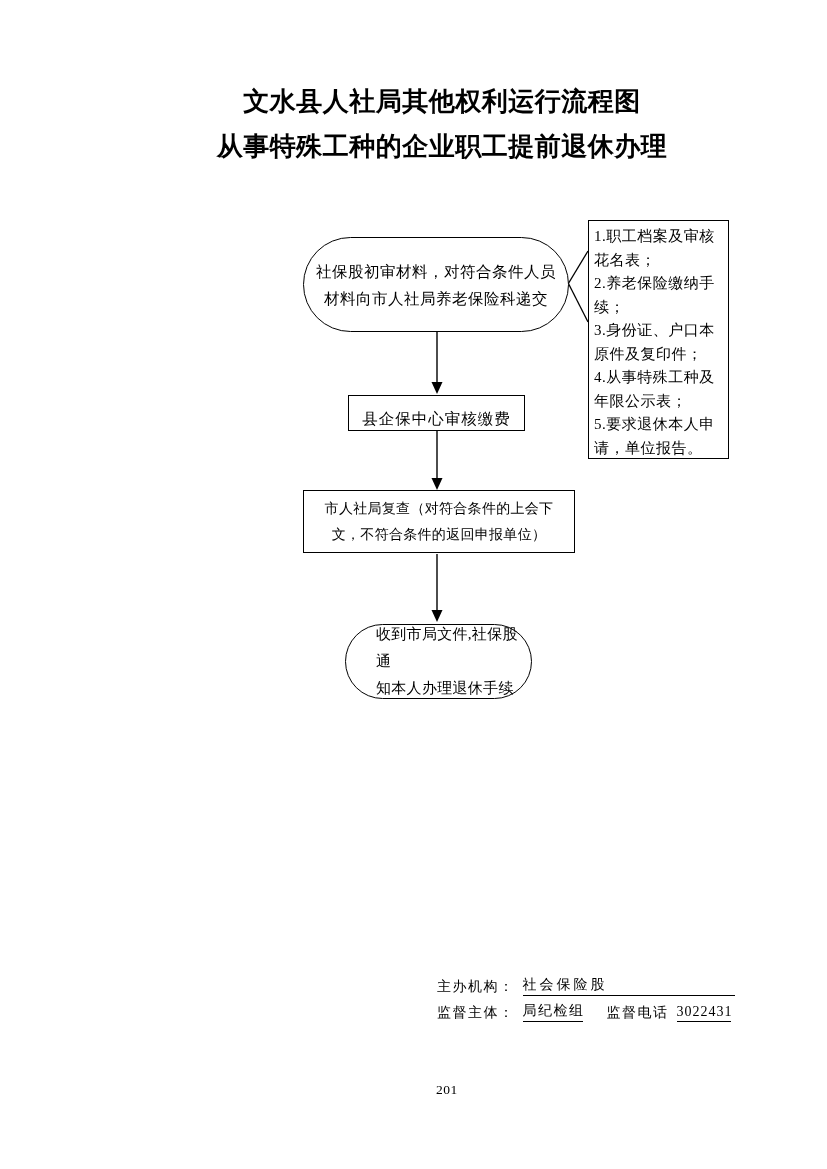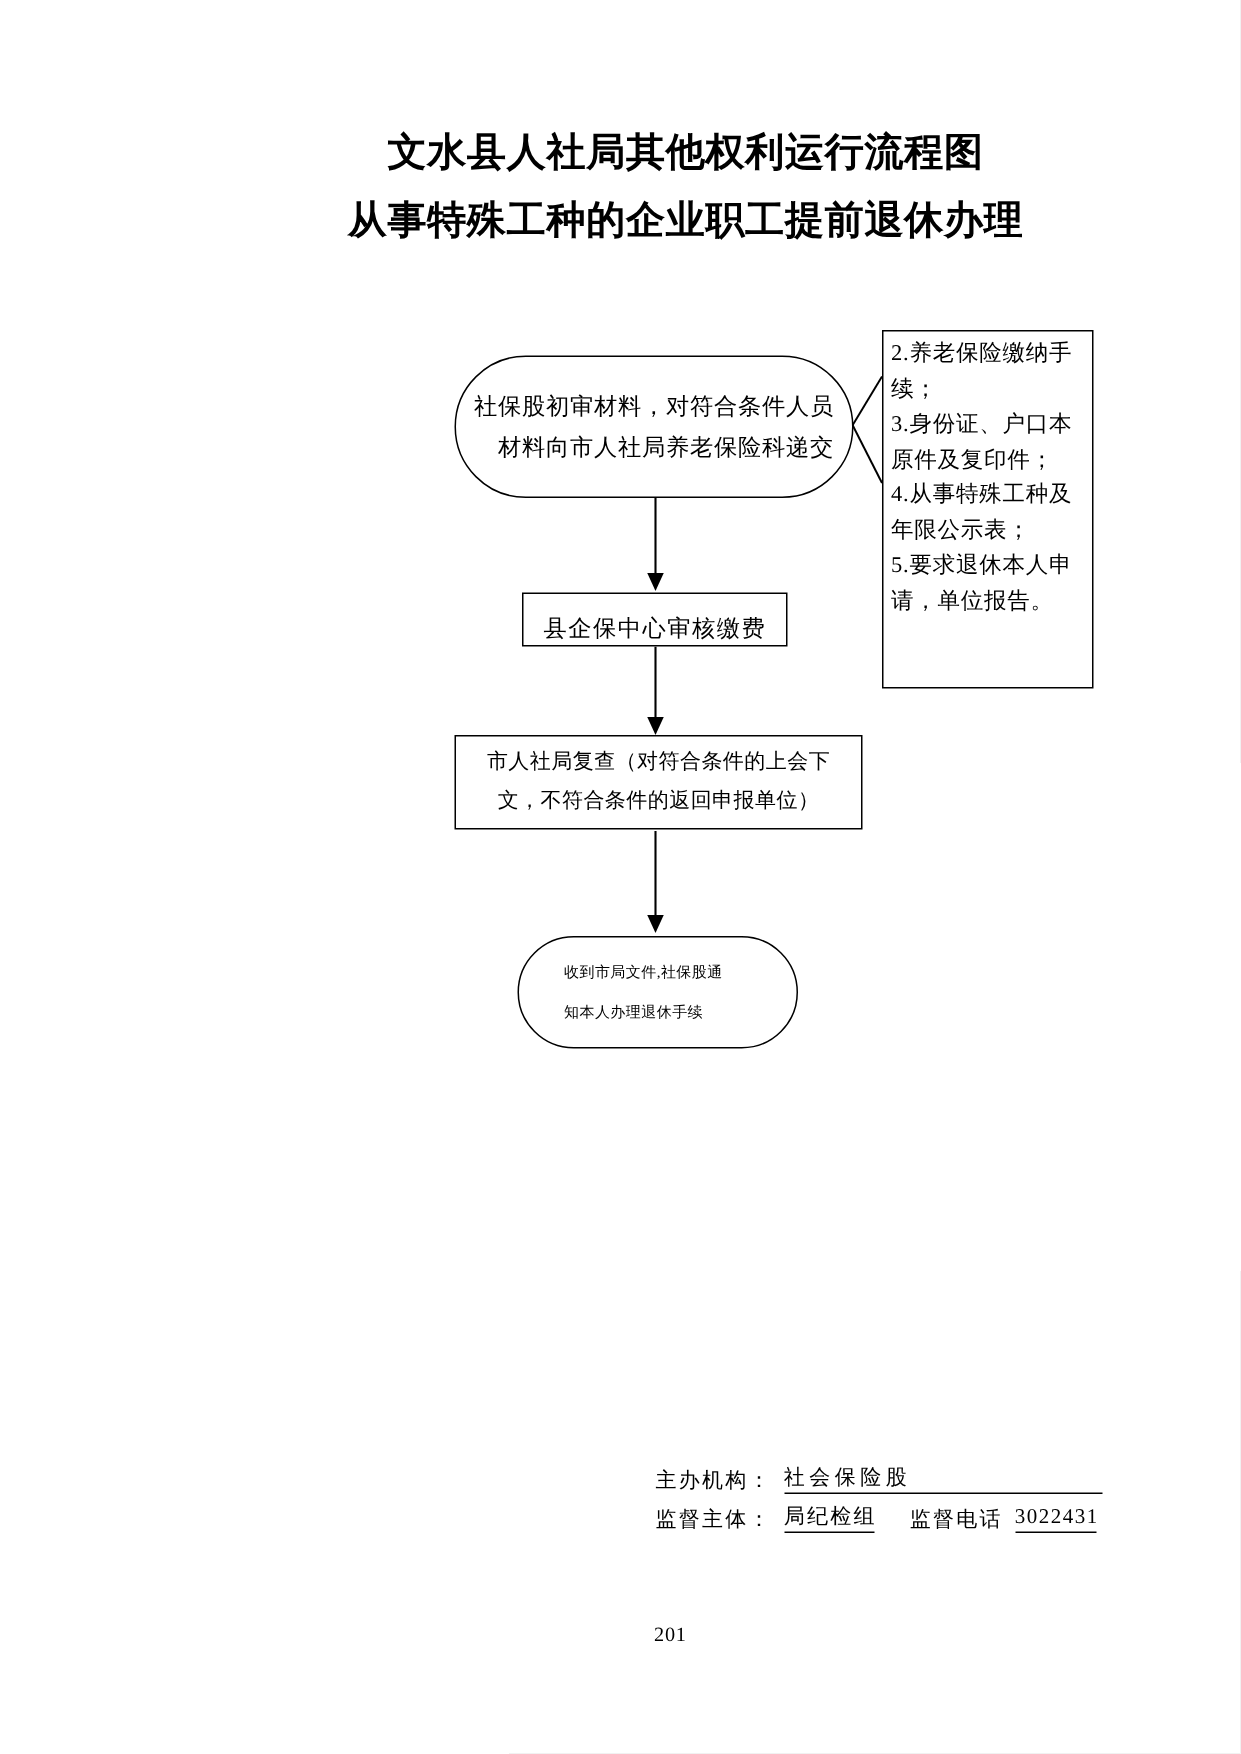--- a/index.html
+++ b/index.html
@@ -6,47 +6,47 @@
   .page {
     position:relative;
     width:827px; height:1169px;
     margin:0 auto;
     background:#ffffff;
     color:#000000;
     font-family:"Liberation Serif","DejaVu Serif",serif;
     overflow:hidden;
   }
   .title-line {
-    position:absolute; left:86px; width:742px;
+    position:absolute; left:71px; width:742px;
     text-align:center;
     font-family:Liberation Mono, monospace;
     font-weight:bold;
     font-size:26px;
     letter-spacing:0.5px;
     white-space:nowrap;
   }
   .title-1 { top:84px; }
   .title-2 { top:129px; }
 
   .node { position:absolute; box-sizing:border-box; border:1.5px solid #000; background:#fff; }
 
   .ellipse-start {
     left:303px; top:237px; width:266px; height:95px;
     border-radius:48px;
     display:flex; align-items:center; justify-content:center;
-    text-align:right;
+    text-align:center;
     font-size:15.5px; line-height:27px; letter-spacing:0.5px;
   }
   .ellipse-end {
     left:345px; top:624px; width:187px; height:75px;
     border-radius:38px;
     display:flex; align-items:center;
     padding-left:30px; padding-right:8px;
     text-align:left;
-    font-size:10px; line-height:27px; letter-spacing:0.3px;
+    font-size:15px; line-height:27px; letter-spacing:0.3px;
   }
   .rect-1 {
     left:348px; top:395px; width:177px; height:36px;
     display:flex; align-items:flex-end; justify-content:center;
     font-size:15.5px; letter-spacing:1px;
   }
   .rect-2 {
     left:303px; top:490px; width:272px; height:63px;
     display:flex; flex-direction:column; align-items:center; justify-content:center;
     text-align:center;
@@ -111,20 +111,21 @@
   </svg>
 
   <div class="node ellipse-start">
     <div>
       <span class="line">社保股初审材料，对符合条件人员</span>
       <span class="line">材料向市人社局养老保险科递交</span>
     </div>
   </div>
 
   <div class="node note-box">
+    <div class="note-item">1.职工档案及审核花名表；</div>
     <div class="note-item">2.养老保险缴纳手续；</div>
     <div class="note-item">3.身份证、户口本原件及复印件；</div>
     <div class="note-item">4.从事特殊工种及年限公示表；</div>
     <div class="note-item">5.要求退休本人申请，单位报告。</div>
   </div>
 
   <div class="node rect-1">
     <span>县企保中心审核缴费</span>
   </div>
 

